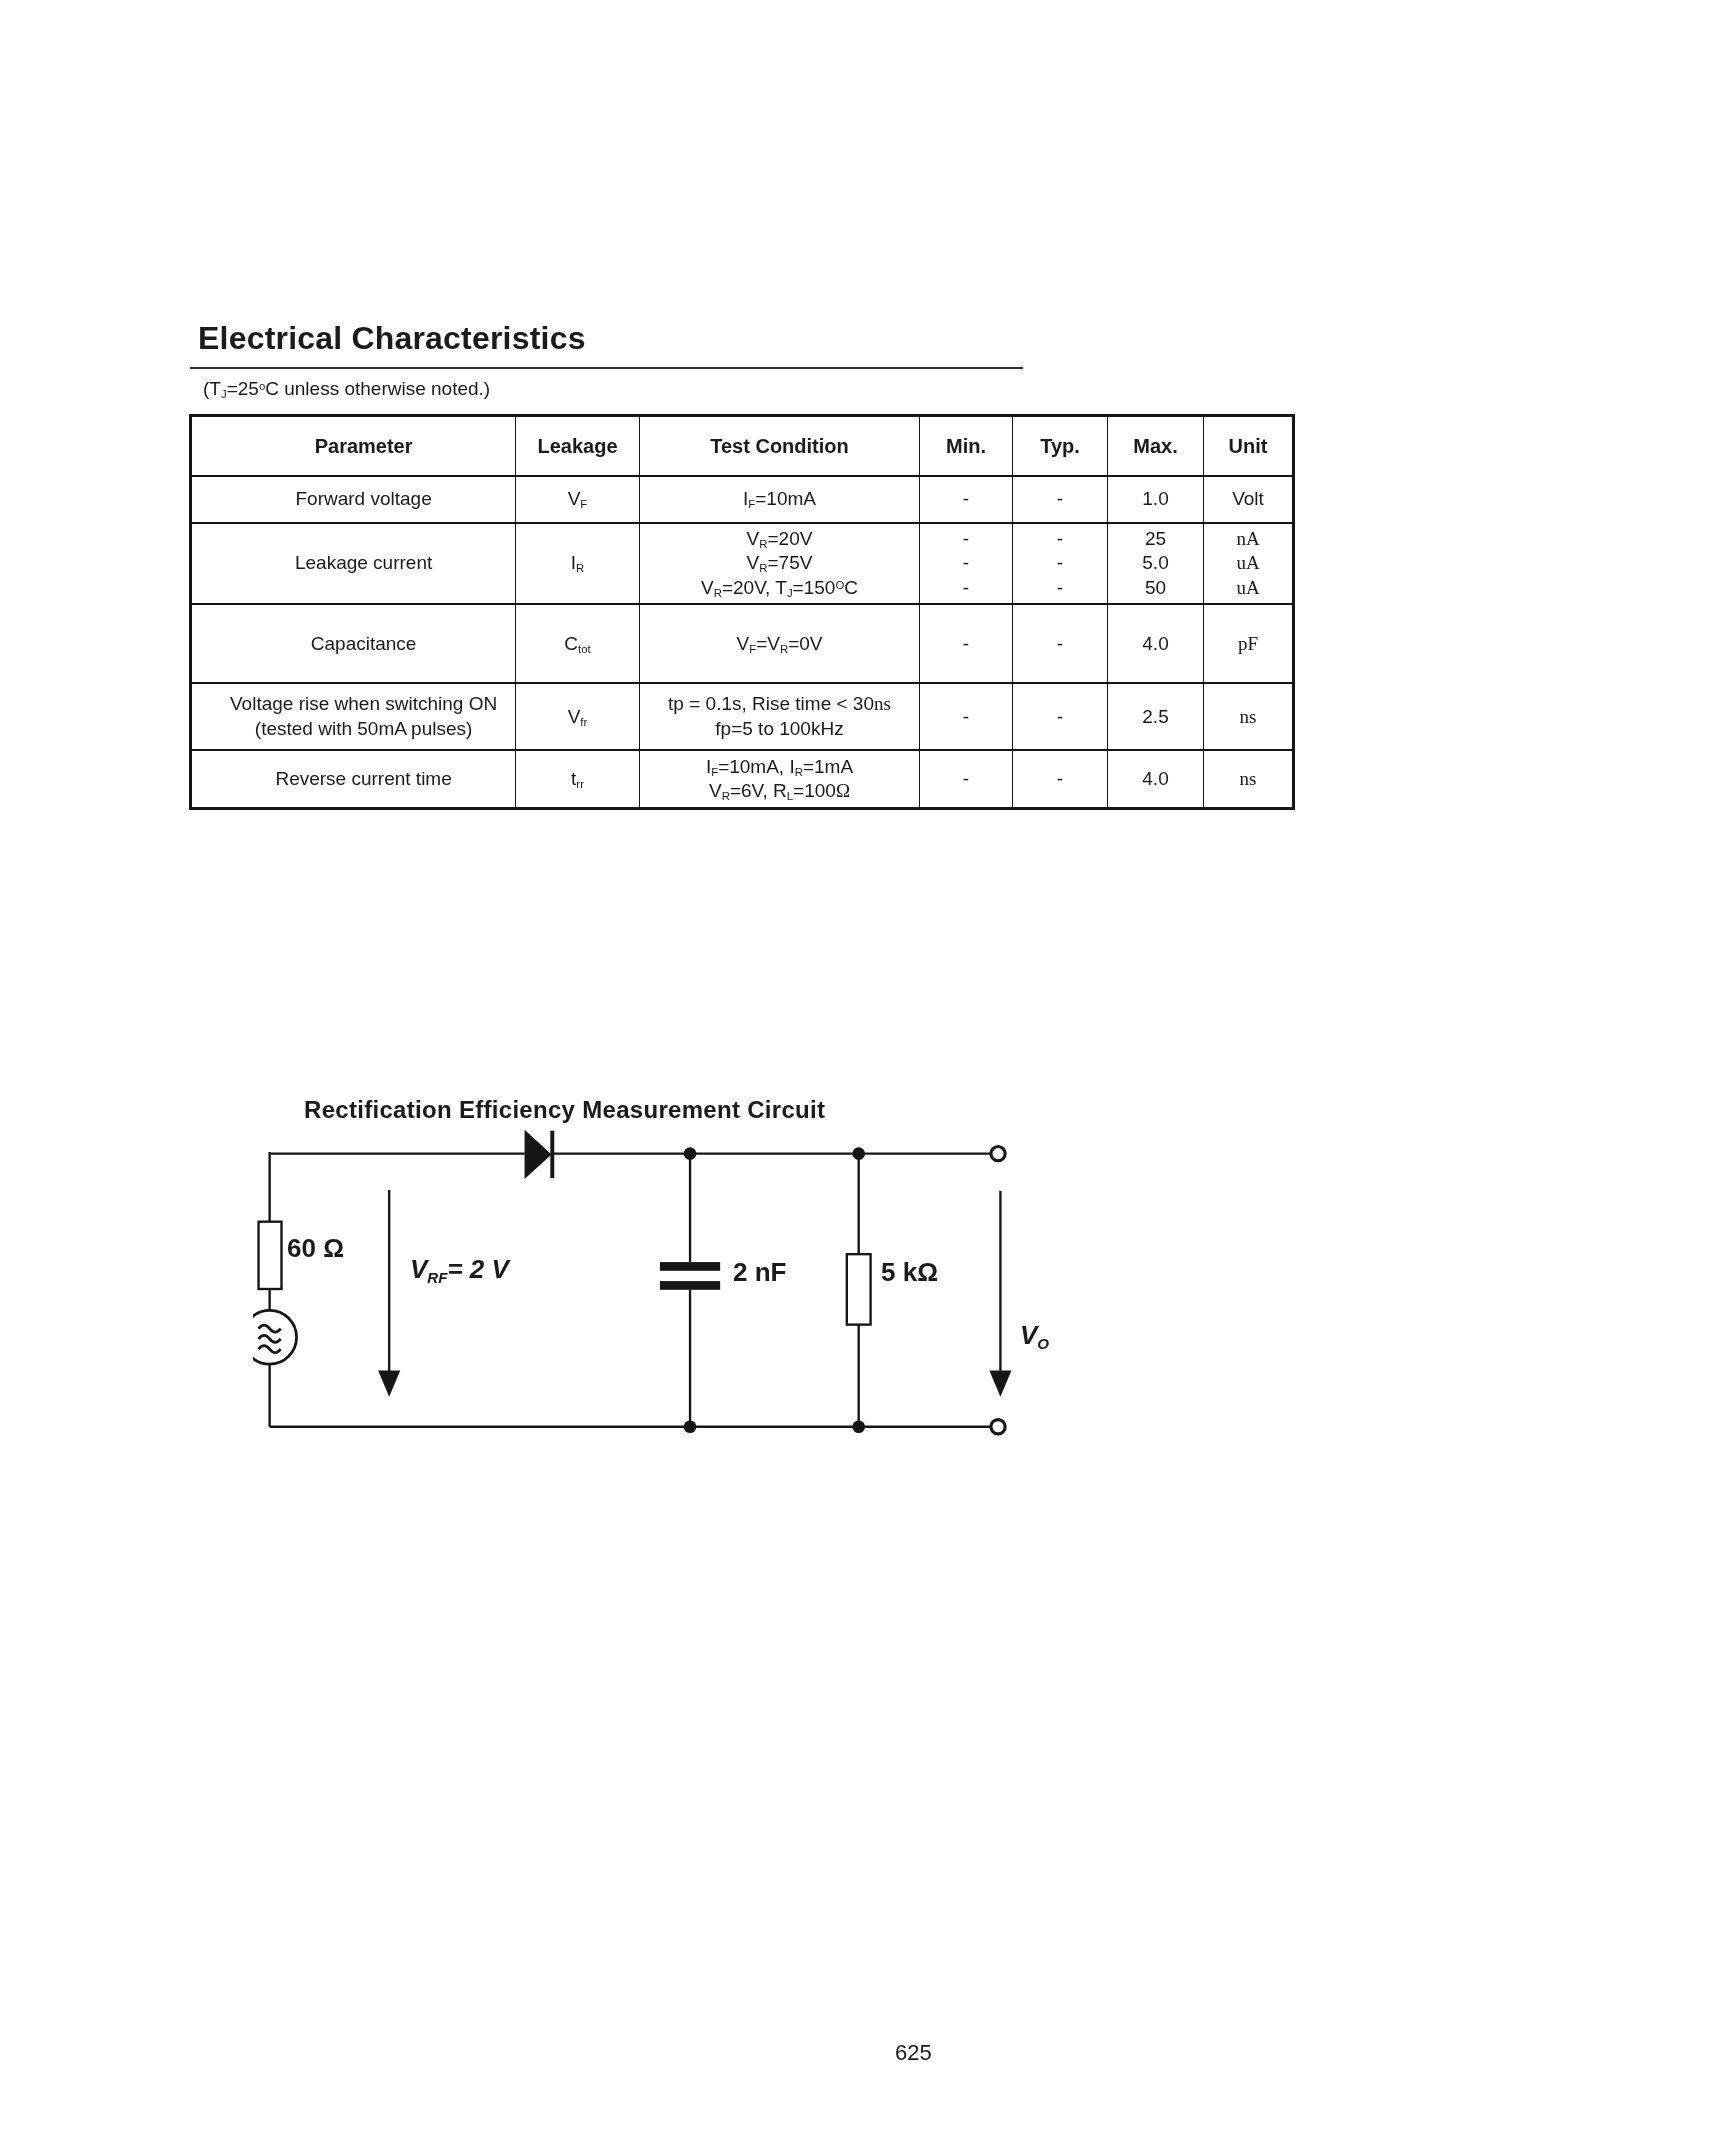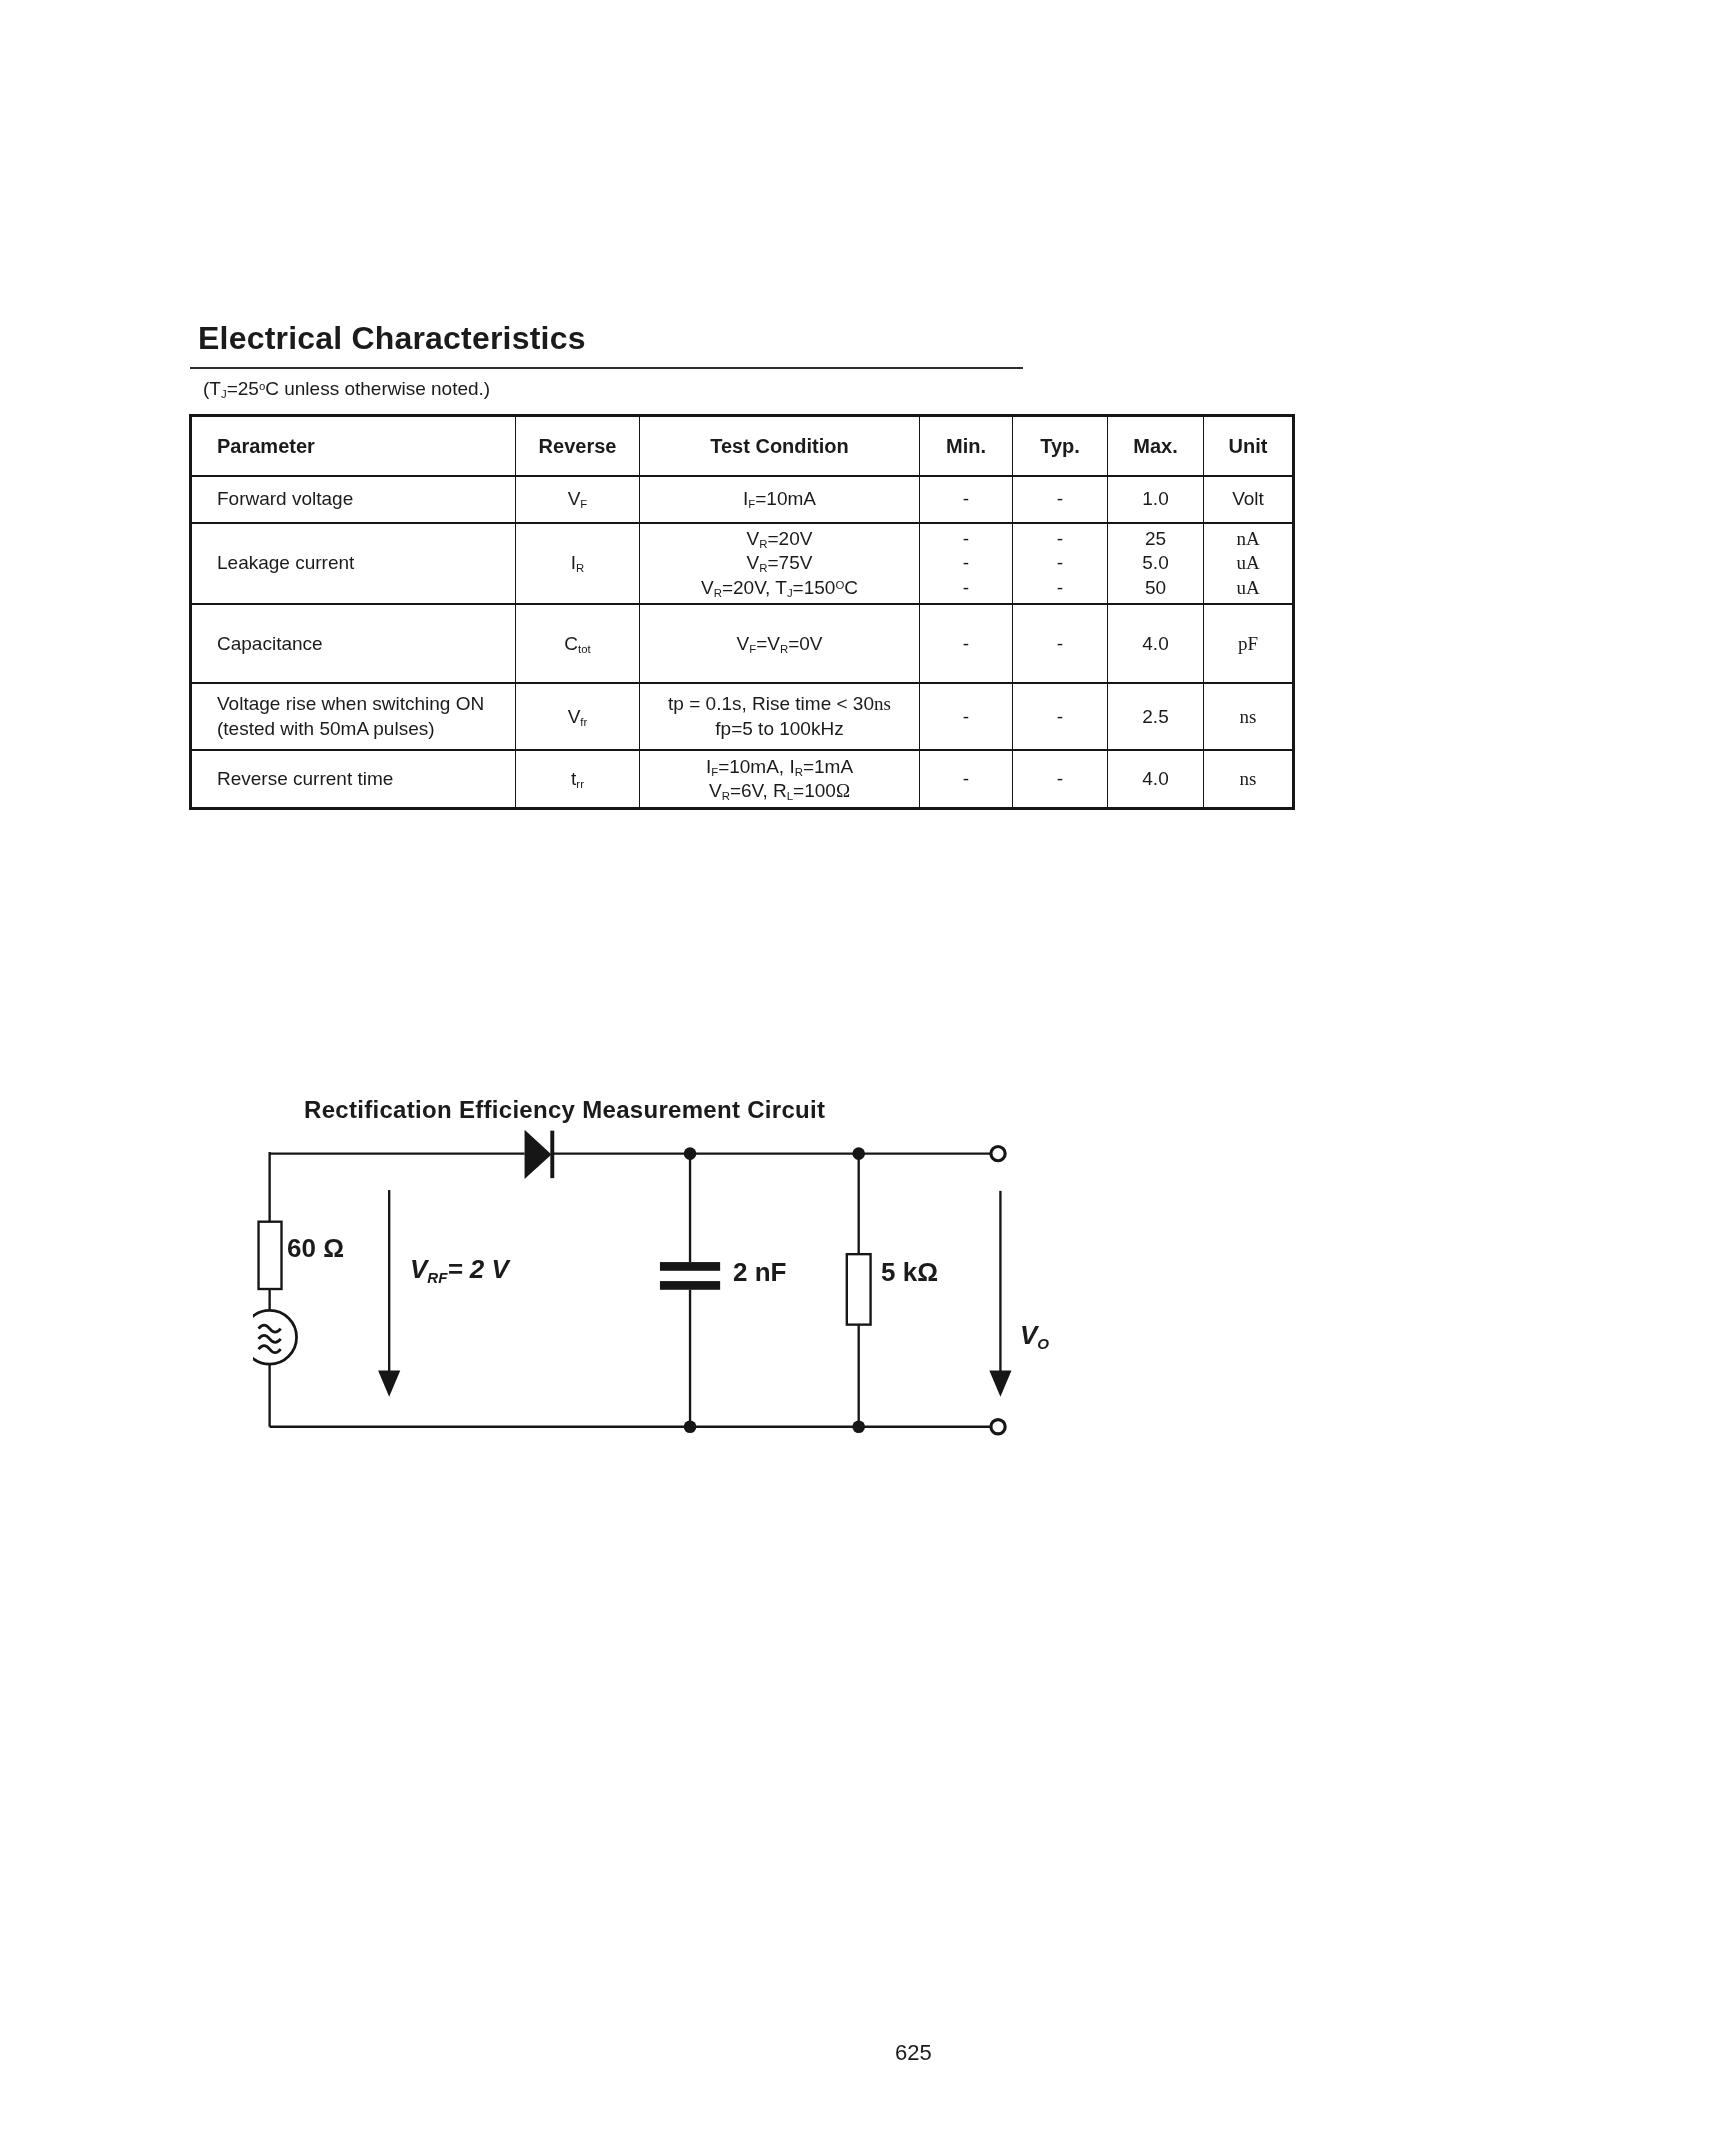--- a/index.html
+++ b/index.html
@@ -28,21 +28,21 @@
   .ec tbody td{border-top-width:2.4px;}
   .ec{border:3.2px solid #161616;}
   .ec thead tr{height:60px;}
   .ec tbody tr:nth-child(1){height:47px;}
   .ec tbody tr:nth-child(2){height:48px;}
   .ec tbody tr:nth-child(3){height:79px;}
   .ec tbody tr:nth-child(4){height:67px;}
   .ec tbody tr:nth-child(5){height:54px;}
   .ec tbody tr:nth-child(6){height:55px;}
   .ec tbody tr:nth-child(7){height:48px;}
-  .ec th:first-child,.ec td.param{text-align:left;padding-left:25px;}
+  .ec th:first-child,.ec td.param{text-align:center;padding-left:25px;}
 
   
   .circ-title{position:absolute;left:304px;top:1096px;font-size:24px;font-weight:bold;letter-spacing:0.3px;}
   svg.circ{position:absolute;left:253px;top:1117px;}
   .clabel{position:absolute;font-size:26px;font-weight:bold;white-space:nowrap;}
   .clabel.it{font-style:italic;}
   .clabel sub{font-size:58%;vertical-align:-0.35em;}
   .lbl-60{left:287px;top:1233px;}
   .lbl-vrf{left:410px;top:1254px;}
   .lbl-cap{left:733px;top:1257px;}
@@ -64,21 +64,21 @@
       <col style="width:124px">
       <col style="width:280px">
     <col style="width:93px">
       <col style="width:95px">
       <col style="width:96px">
       <col style="width:90px">
   </colgroup>
   <thead>
     <tr>
         <th>Parameter</th>
-        <th>Reverse</th>
+        <th>Leakage</th>
         <th>Test Condition</th>
         <th>Min.</th>
         <th>Typ.</th>
         <th>Max.</th>
         <th>Unit</th>
       </tr>
   </thead>
   <tbody>
       <tr>
         <td class="param">Forward voltage</td>

